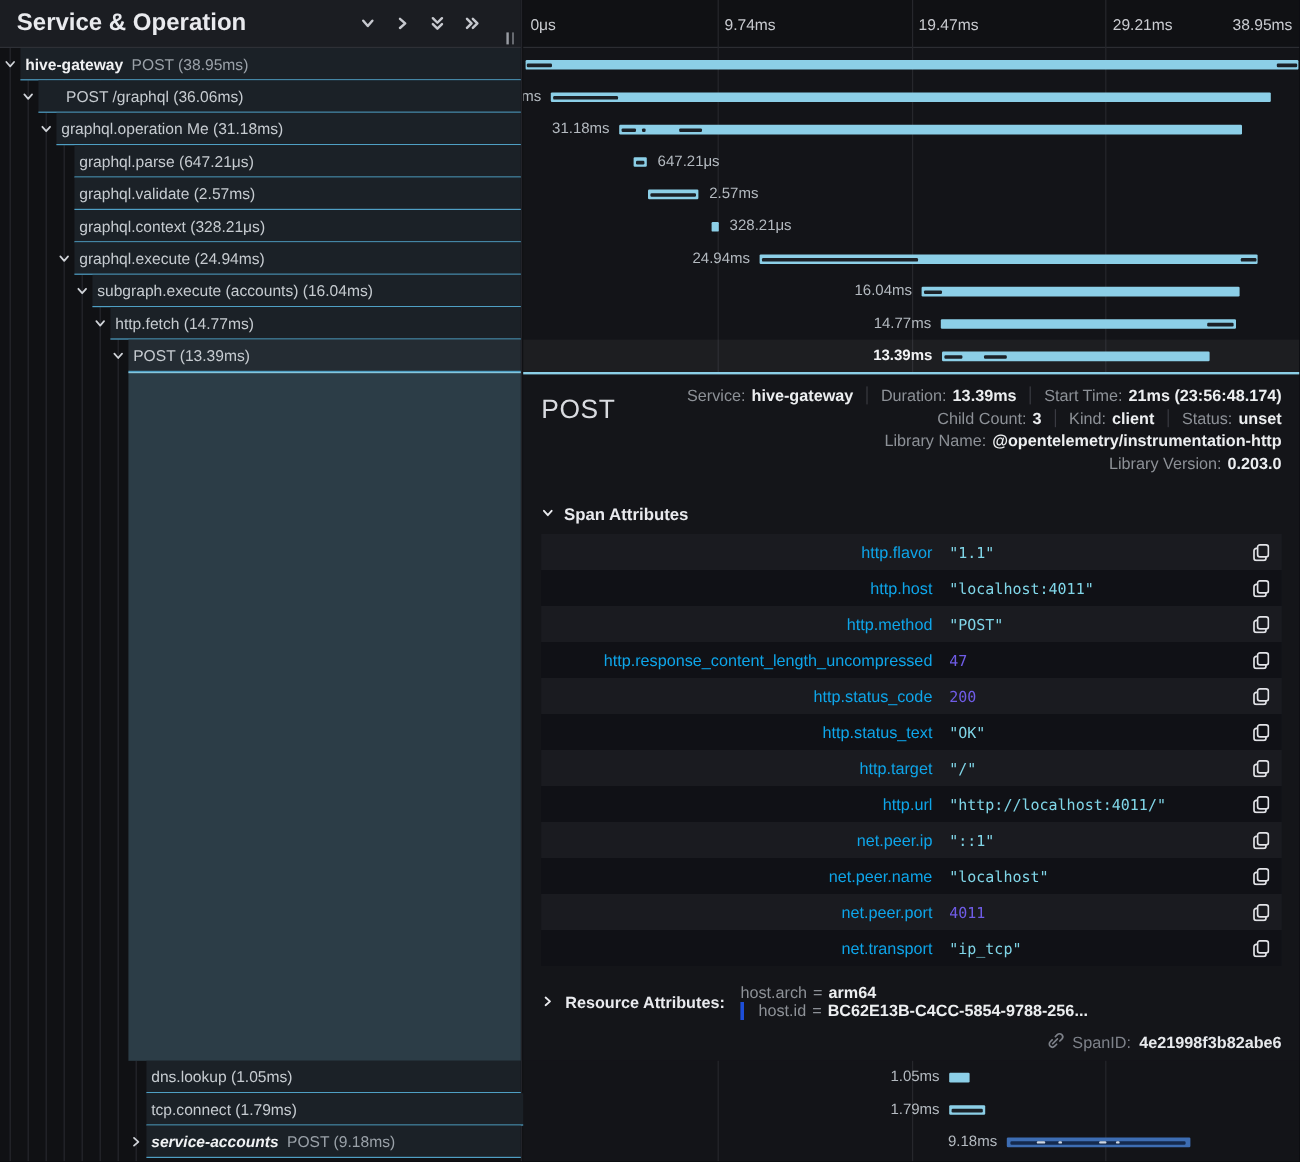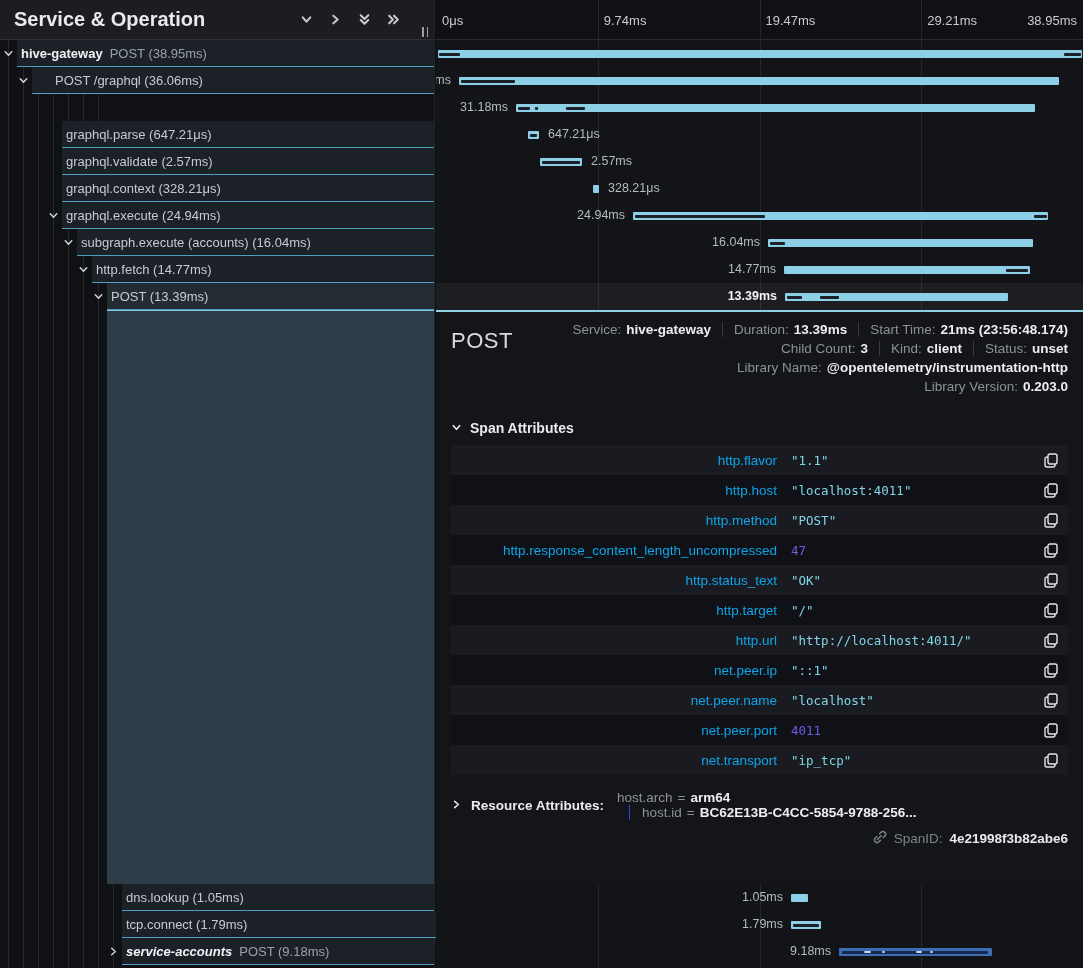--- a/index.html
+++ b/index.html
@@ -68,21 +68,21 @@
   .akey{flex:0 0 auto;min-width:326px;color:#0ea5e9;padding-right:14px;text-align:right;}
   .aval{font-family:"DejaVu Sans Mono", monospace;font-size:12.5px;letter-spacing:0;}
   .aval.string{color:#80d6e8;}
   .aval.number{color:#6f5ce6;}
   .acopy{margin-left:auto;display:inline-flex;cursor:pointer;color:#e3e4e8;}
 
   #res-line{display:flex;align-items:center;margin-top:15px;font-size:13.5px;white-space:nowrap;}
   #res-line .chev{color:#e9eaee;margin-right:9px;}
   #res-title{font-weight:700;color:#e9eaee;margin-right:13px;}
   .ritem{display:flex;align-items:center;}
-  .ritem + .ritem{border-left:1px solid #1d4ed8;margin-left:12px;padding-left:12px;}
+  .ritem + .ritem{border-left:3px solid #1d4ed8;padding-left:12px;}
   .rkey{color:#8d9197;}
   .req{color:#8d9197;margin:0 5px;}
   .rval{color:#eceef0;font-weight:700;}
 
   #spanid-line{display:flex;align-items:center;justify-content:flex-end;gap:7px;margin-top:10px;font-size:13.5px;}
   #spanid-label{color:#7e828a;}
   #spanid-value{color:#e7e9ec;font-weight:700;}
 </style>
 </head>
 <body>
@@ -136,20 +136,26 @@
             </svg></span>
           <span class="svc">hive-gateway</span>
           <span class="op">POST (38.95ms)</span>
         </div>
         <div class="trow" style="left: 32px; top: 27px; width: 402px; padding-left: 23px;">
           <span class="chev"><svg width="11" height="11" viewBox="0 0 12 12">
               <polyline points="2.5,4 6,8 9.5,4" fill="none" stroke="currentColor" stroke-width="1.6" stroke-linecap="round" stroke-linejoin="round"></polyline>
             </svg></span>
           <span>POST /graphql (36.06ms)</span>
         </div>
+        <div class="trow" style="left: 47px; top: 54px; width: 387px;">
+          <span class="chev"><svg width="11" height="11" viewBox="0 0 12 12">
+              <polyline points="2.5,4 6,8 9.5,4" fill="none" stroke="currentColor" stroke-width="1.6" stroke-linecap="round" stroke-linejoin="round"></polyline>
+            </svg></span>
+          <span>graphql.operation Me (31.18ms)</span>
+        </div>
         <div class="trow" style="left: 62px; top: 81px; width: 372px;">
           <span>graphql.parse (647.21μs)</span>
         </div>
         <div class="trow" style="left: 62px; top: 108px; width: 372px;">
           <span>graphql.validate (2.57ms)</span>
         </div>
         <div class="trow" style="left: 62px; top: 135px; width: 372px;">
           <span>graphql.context (328.21μs)</span>
         </div>
         <div class="trow" style="left: 62px; top: 162px; width: 372px;">
@@ -350,20 +356,30 @@
             <span class="akey">http.response_content_length_uncompressed</span>
             <span class="aval number">47</span>
             <span class="acopy">
               <svg width="14" height="15" viewBox="0 0 14 15">
                 <rect x="4" y="1" width="9" height="10" rx="2" fill="none" stroke="currentColor" stroke-width="1.4"></rect>
                 <path d="M4 4 H3 a2 2 0 0 0 -2 2 v6 a2 2 0 0 0 2 2 h6 a2 2 0 0 0 2 -2 v-1" fill="none" stroke="currentColor" stroke-width="1.4"></path>
               </svg>
             </span>
           </div>
           <div class="arow">
+            <span class="akey">http.status_code</span>
+            <span class="aval number">200</span>
+            <span class="acopy">
+              <svg width="14" height="15" viewBox="0 0 14 15">
+                <rect x="4" y="1" width="9" height="10" rx="2" fill="none" stroke="currentColor" stroke-width="1.4"></rect>
+                <path d="M4 4 H3 a2 2 0 0 0 -2 2 v6 a2 2 0 0 0 2 2 h6 a2 2 0 0 0 2 -2 v-1" fill="none" stroke="currentColor" stroke-width="1.4"></path>
+              </svg>
+            </span>
+          </div>
+          <div class="arow">
             <span class="akey">http.status_text</span>
             <span class="aval string">"OK"</span>
             <span class="acopy">
               <svg width="14" height="15" viewBox="0 0 14 15">
                 <rect x="4" y="1" width="9" height="10" rx="2" fill="none" stroke="currentColor" stroke-width="1.4"></rect>
                 <path d="M4 4 H3 a2 2 0 0 0 -2 2 v6 a2 2 0 0 0 2 2 h6 a2 2 0 0 0 2 -2 v-1" fill="none" stroke="currentColor" stroke-width="1.4"></path>
               </svg>
             </span>
           </div>
           <div class="arow">

